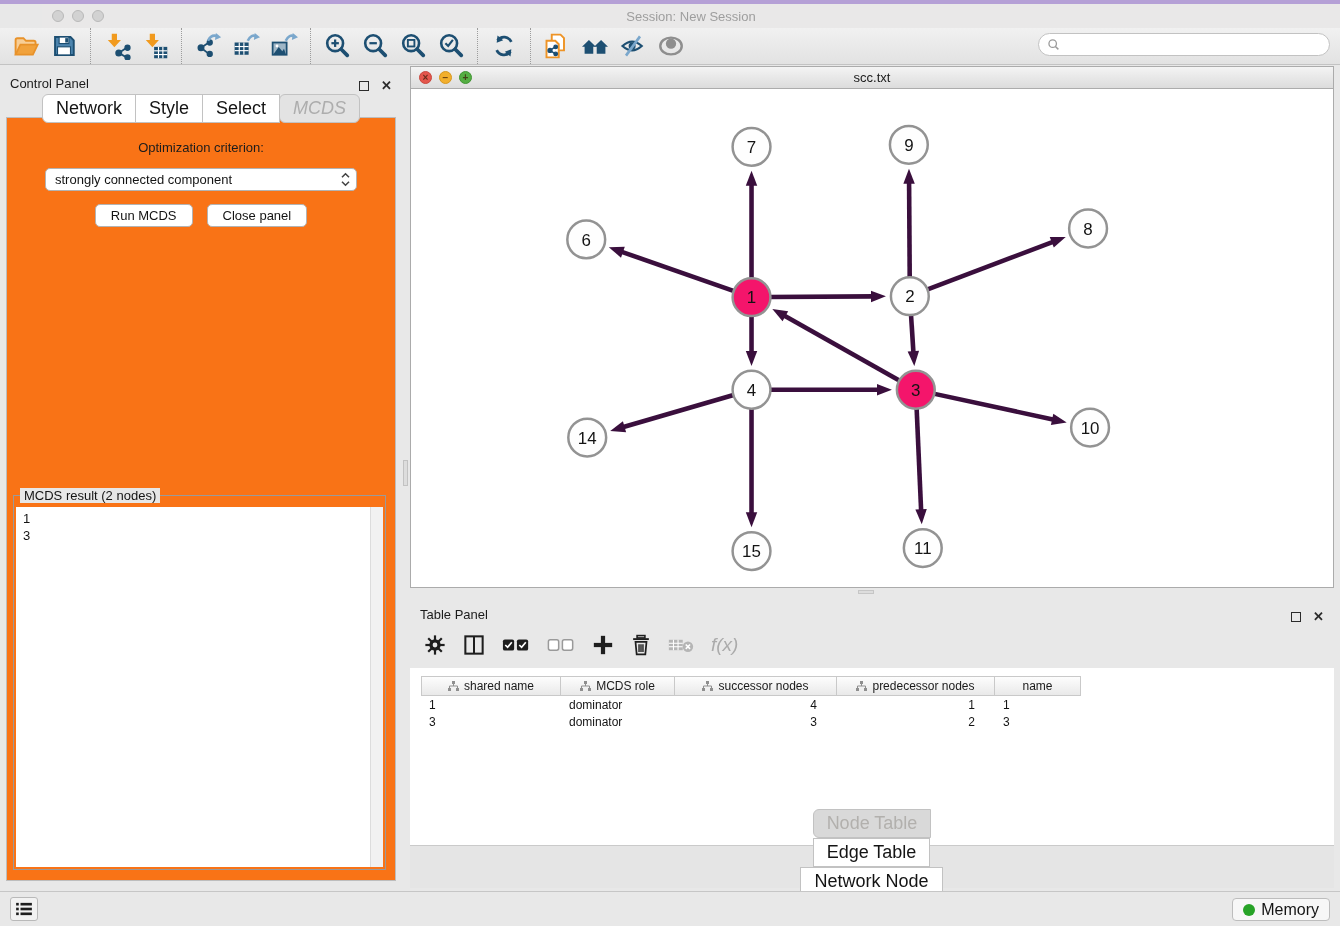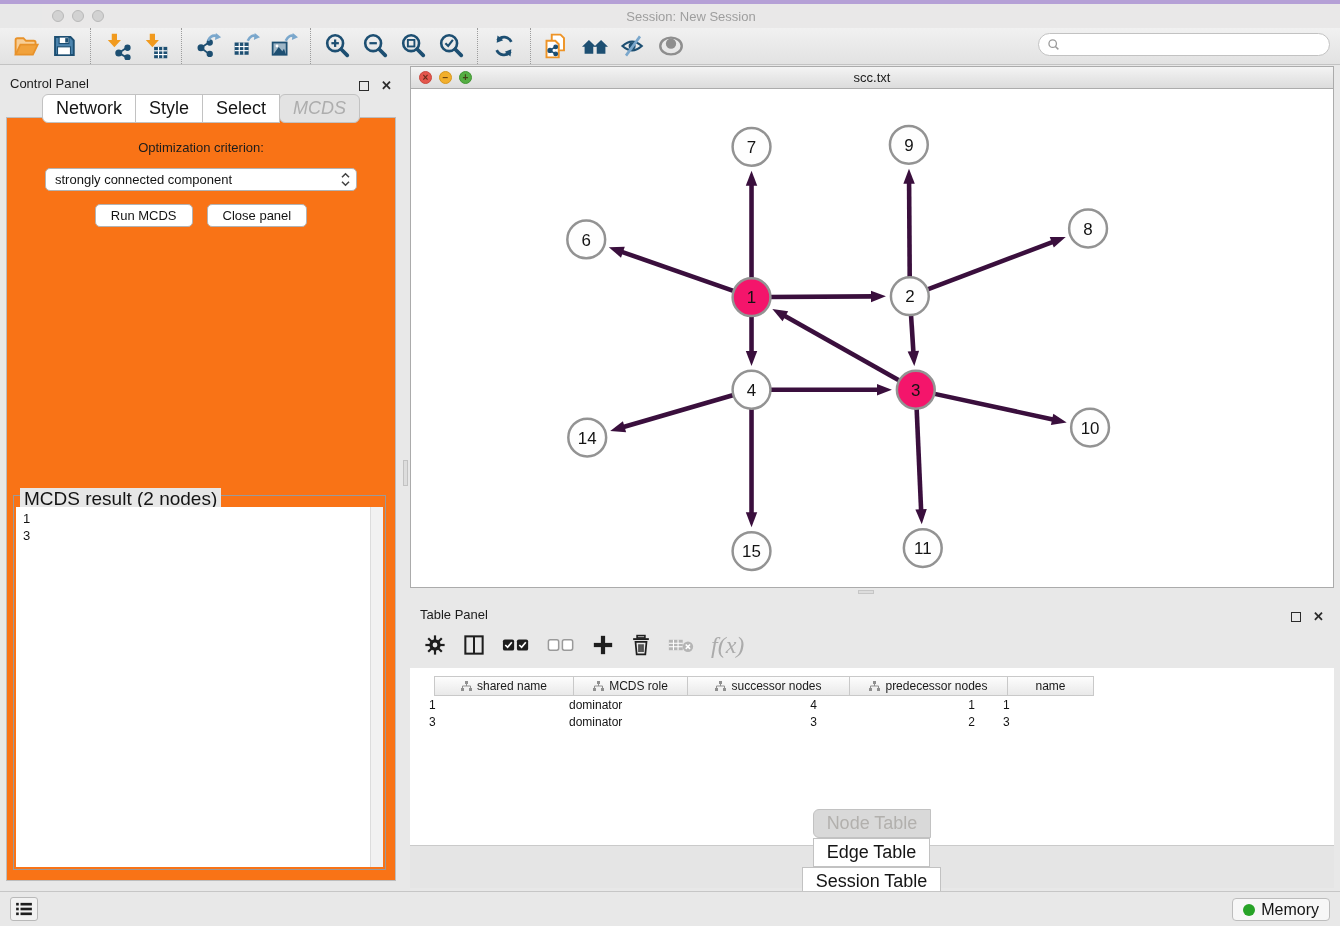--- a/index.html
+++ b/index.html
@@ -36,21 +36,21 @@
   .tab:last-child { border-radius:0 6px 6px 0;font-style:italic; }
   .tab.active { background:#E3E3E3; color:#ADADAD; border-radius:6px; }
   .cp-box { position:absolute; left:6px; right:6px; top:52px; bottom:10px; border:1px solid #BDBDBD; background:#f97316; }
   .opt-label { text-align:center; margin-top:22px; font-size:13px; color:#1C1C1C; }
   .selectbox { width:312px; height:23px; margin:13px auto 0 auto; background:#fff; border:1px solid #B3B3B3; border-radius:5px; display:flex; align-items:center; font-size:13px; color:#141414; }
   .selectbox .sel-text { flex:1; padding-left:9px; }
   .sel-stepper { width:18px; display:flex; flex-direction:column; align-items:center; justify-content:center; gap:1px; padding-right:4px; }
   .btn-row { display:flex; justify-content:center; gap:14px; margin-top:13px; }
   .cp-btn { background:#fff; border:1px solid #B3B3B3; border-radius:5px; font-size:13px; padding:3px 15px; color:#141414; font-family:"Liberation Sans",sans-serif; }
   .mcds-fieldset { position:absolute; left:6px; right:9px; top:377px; bottom:10px; border:1px solid #9A9A9A; }
-  .mcds-legend { position:absolute; top:-8px; left:6px; background:#E7E7E7; padding:0 4px; font-size:19px; color:#141414; }
+  .mcds-legend { position:absolute; top:-8px; left:6px; background:#E7E7E7; padding:0 4px; font-size:13px; color:#141414; }
   .mcds-list { position:absolute; left:2px; right:2px; top:11px; bottom:2px; background:#fff; overflow:hidden; padding:3px 0 0 7px; font-size:13px; line-height:17px; color:#141414; }
   .mcds-scroll { position:absolute; right:2px; top:11px; bottom:2px; width:13px; background:#F1F1F1; border-left:1px solid #DCDCDC; }
 
   
   .v-splitter { position:absolute; left:402px; top:0; width:8px; height:100%; }
   .v-splitter .grip { position:absolute; left:1px; top:395px; width:5px; height:26px; background:#DDD; border:1px solid #C2C2C2; }
 
   
   .right-col { position:absolute; left:410px; right:6px; top:1px; height:822px; }
 
@@ -66,23 +66,23 @@
   .net-canvas { position:absolute; top:22px; left:0; right:0; bottom:0; background:#fff; }
 
   
   .h-splitter { position:absolute; top:523px; left:0; right:0; height:6px; }
   .h-splitter .grip { position:absolute; left:448px; top:1px; width:16px; height:4px; background:#DDD; border:1px solid #C6C6C6; }
 
   
   .table-panel { position:absolute; top:530px; left:0; right:0; bottom:0; display:flex; flex-direction:column; }
   .tp-toolbar { height:46px; display:flex; align-items:center; gap:17px; padding:0 0 0 14px; }
   .tp-icon { display:flex; align-items:center; justify-content:center; }
-  .fx-label { font-family:Liberation Serif, serif; font-style:italic; color:#ABABAB; font-size:24px; }
+  .fx-label { font-family:Liberation Sans, sans-serif; font-style:italic; color:#ABABAB; font-size:19px; }
   .table-area { flex:1; background:#fff; padding-top:8px; overflow:hidden; }
-  .t-header { display:flex; margin-left:24px; }
+  .t-header { display:flex; margin-left:11px; }
   .th { height:20px; display:flex; align-items:center; justify-content:center; gap:5px; font-size:12px; color:#1A1A1A; background:linear-gradient(#FDFDFD,#E9E9E9); border-top:1px solid #C9C9C9; border-bottom:1px solid #C9C9C9; border-right:1px solid #C9C9C9; }
   .th:first-child { border-left:1px solid #C9C9C9; }
   .t-row { display:flex; margin-left:8px; }
   .td { height:17px; font-size:12px; color:#141414; display:flex; align-items:center; }
   .td.al { padding-left:11px; justify-content:flex-start; }
   .td.ar { padding-right:17px; justify-content:flex-end; }
   .tp-tabstrip { height:43px; background:#E5E5E5; border-top:1px solid #CACACA; display:flex; align-items:center; justify-content:center;flex-direction:column; }
   .tp-tabstrip .tab.active { background:#D9D9D9; color:#B2B0AD; border-radius:6px 0 0 6px; }
 
   
@@ -583,21 +583,21 @@
               <div class="td al" style="width: 114px;">dominator</div>
               <div class="td ar" style="width: 162px;">3</div>
               <div class="td ar" style="width: 158px;">2</div>
               <div class="td al" style="width: 86px;">3</div>
             </div>
           </div>
       </div>
       <div class="tp-tabstrip">
         <div class="tab active">Node Table</div>
         <div class="tab">Edge Table</div>
-        <div class="tab">Session Table</div>
+        <div class="tab">Network Node</div>
         <div class="tab">Motifs</div>
       </div>
     </div>
   </div>
 </div>
 
 <div class="statusbar">
   <div class="list-btn">
     <svg width="16" height="14" viewBox="0 0 18 16">
         <g fill="#1E1E1E">

